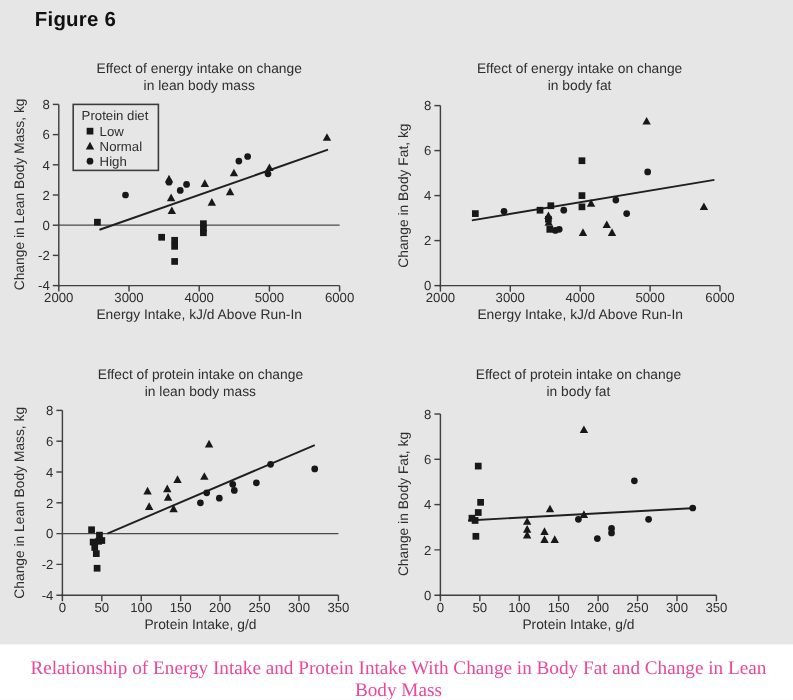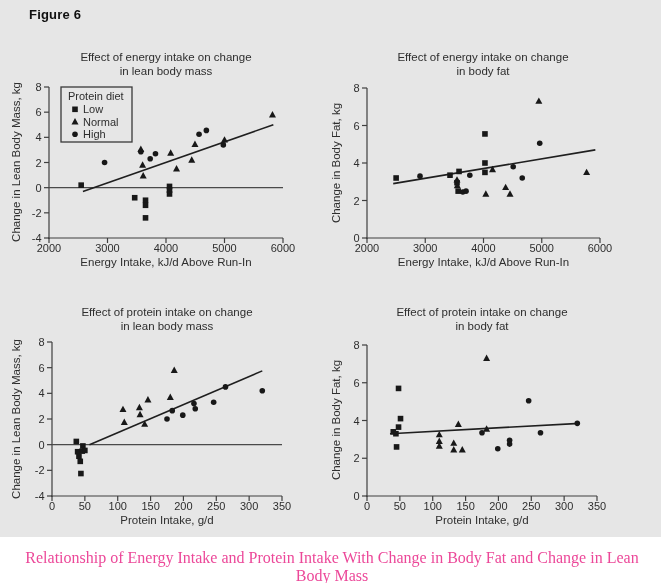--- a/index.html
+++ b/index.html
@@ -1,19 +1,19 @@
 <!DOCTYPE html>
 <html><head>
 <meta charset="utf-8">
 <style>
   html,body{margin:0;padding:0;background:#ffffff;}
   .page{position:relative;width:661px;height:583px;background:#ffffff;overflow:hidden;
         font-family:"Liberation Sans", sans-serif;}
   .figure-area{position:absolute;left:0;top:0;width:661px;height:537px;}
-  .figure-label{position:absolute;left:29px;top:7px;font-size:13px;font-weight:bold;color:#111;
+  .figure-label{position:absolute;left:29px;top:7px;font-size:17px;font-weight:bold;color:#111;
                 letter-spacing:0.2px;}
   #charts{position:absolute;left:0;top:0;}
   .caption{position:absolute;left:7px;top:549px;width:650px;
            font-family:"Liberation Serif", serif;font-size:16px;color:#ec4899;text-align:center;}
   svg text{font-family:"Liberation Sans", sans-serif;}
 </style>
 </head>
 <body>
 
 <div class="page">

